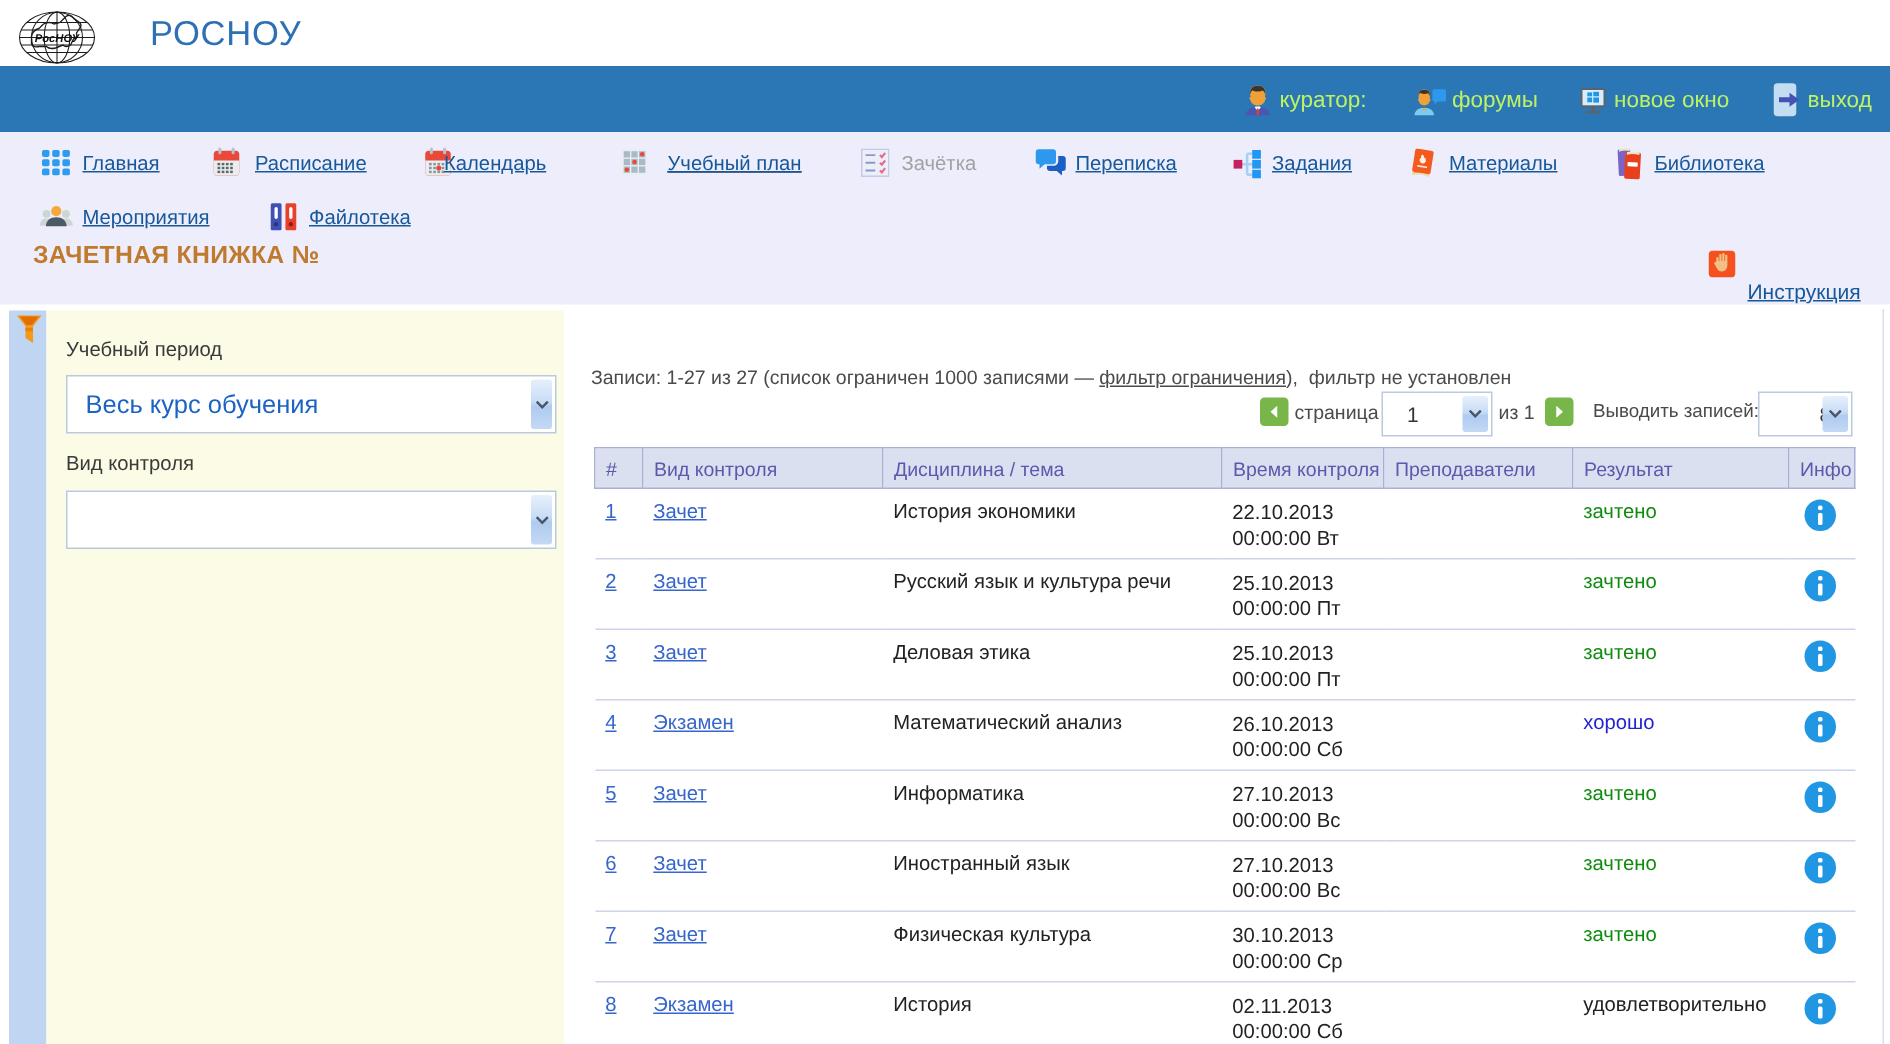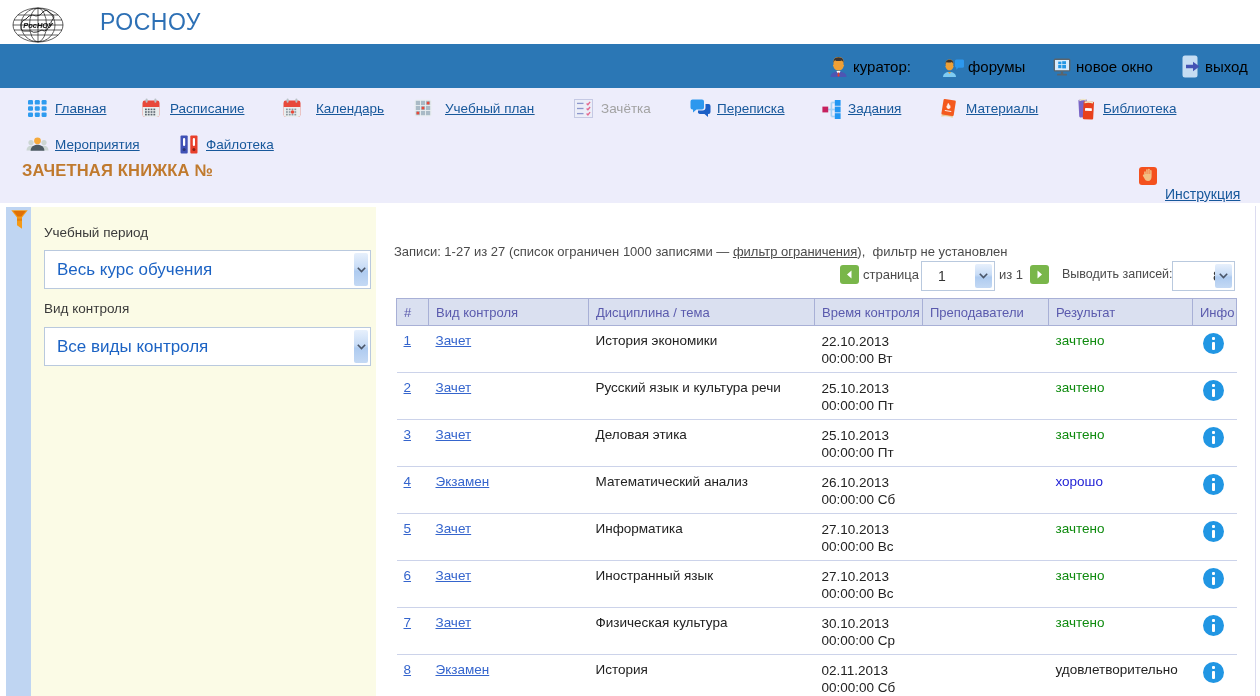--- a/index.html
+++ b/index.html
@@ -4,21 +4,21 @@
 <title>Личный кабинет студента</title>
 <style>
 * { margin:0; padding:0; box-sizing:border-box; }
 html,body { width:1260px; height:696px; }
 body { font-family:"Liberation Sans",sans-serif; position:relative; background:#fff; overflow:hidden; }
 .abs { position:absolute; }
 .topbar { left:0; top:0; width:1260px; height:44px; background:#fff; }
 .brand { left:100px; top:9px; font-size:23px; color:#2d70b5; letter-spacing:0.5px; }
 .bluebar { left:0; top:44px; width:1260px; height:44px; background:#2b77b5; }
 .lks { left:13px; top:0; height:44px; line-height:44px; color:#fff; font-size:16px; }
-.bitem { top:0; height:44px; display:flex; align-items:center; gap:7px; color:#000000; font-size:15px; }
+.bitem { top:0; height:44px; display:flex; align-items:center; gap:7px; color:#bef264; font-size:15px; }
 .menu { left:0; top:88px; width:1260px; height:115px; background:#ededfb; }
 .mitem { display:flex; align-items:center; gap:8px; }
 .mitem a { color:#17589b; font-size:13.5px; text-decoration:underline; }
 .mitem span.dis { color:#a2a2a2; font-size:13.5px; }
 .title { left:22px; top:161px; font-size:16.5px; font-weight:bold; color:#c07a2e; letter-spacing:0.2px; }
 .instr { left:1165px; top:168px; font-size:14px;margin-top:18px; }
 .instr a { color:#17589b; }
 .strip { left:6px; top:207px; width:25px; height:489px; background:#bfd5f2; }
 .ypanel { left:31px; top:207px; width:345px; height:489px; background:#fbfbe6; }
 .flabel { font-size:13.5px; color:#3a3a3a; }
@@ -173,21 +173,21 @@
         <rect x="5.8" y="13.2" width="1.8" height="1.6"></rect>
         <rect x="11.4" y="13.2" width="1.8" height="1.6"></rect>
         <rect x="3" y="15.8" width="1.8" height="1.6"></rect>
         <rect x="5.8" y="15.8" width="1.8" height="1.6"></rect>
         <rect x="8.6" y="15.8" width="1.8" height="1.6"></rect>
         <rect x="11.4" y="15.8" width="1.8" height="1.6"></rect>
       </g>
       <circle cx="9.5" cy="14" r="1.7" fill="#e8493a"></circle>
     </svg>
 </div>
-<div class="abs mitem" style="left:316px; top:101px;">
+<div class="abs mitem" style="left:296px; top:101px;">
     <a href="#">Календарь</a>
   </div>
 
 <div class="abs" style="left:414px; top:99px; line-height:0;">
 <svg width="18" height="18" viewBox="0 0 18 18">
       <rect x="0.5" y="0.5" width="17" height="17" rx="2" fill="#e9eef1"></rect>
       <g fill="#a9bac6">
         <rect x="1.8" y="1.8" width="4.2" height="4.2"></rect>
         <rect x="6.9" y="1.8" width="4.2" height="4.2"></rect>
         <rect x="12" y="1.8" width="4.2" height="4.2"></rect>
@@ -347,21 +347,20 @@
 <div class="abs fselect" style="left:44px; top:250px;">
     <span class="tx">Весь курс обучения</span>
     <span class="spin">
       <svg width="9" height="6" viewBox="0 0 9 6">
         <path d="M0.8 0.8 L4.5 4.6 L8.2 0.8" fill="none" stroke="#4a5568" stroke-width="1.6"></path>
       </svg>
     </span>
   </div>
 <div class="abs flabel" style="left:44px; top:301px;">Вид контроля</div>
 <div class="abs fselect" style="left:44px; top:327px;">
-    <span class="tx">Все виды контроля</span>
     <span class="spin">
       <svg width="9" height="6" viewBox="0 0 9 6">
         <path d="M0.8 0.8 L4.5 4.6 L8.2 0.8" fill="none" stroke="#4a5568" stroke-width="1.6"></path>
       </svg>
     </span>
   </div>
 
 <div class="abs recline">Записи: 1-27 из 27 (список ограничен 1000 записями — <a href="#" style="color:#4a4a4a;">фильтр ограничения</a>),&nbsp; фильтр не установлен</div>
 
 <div class="abs gbtn" style="left:840px; top:265px;">

